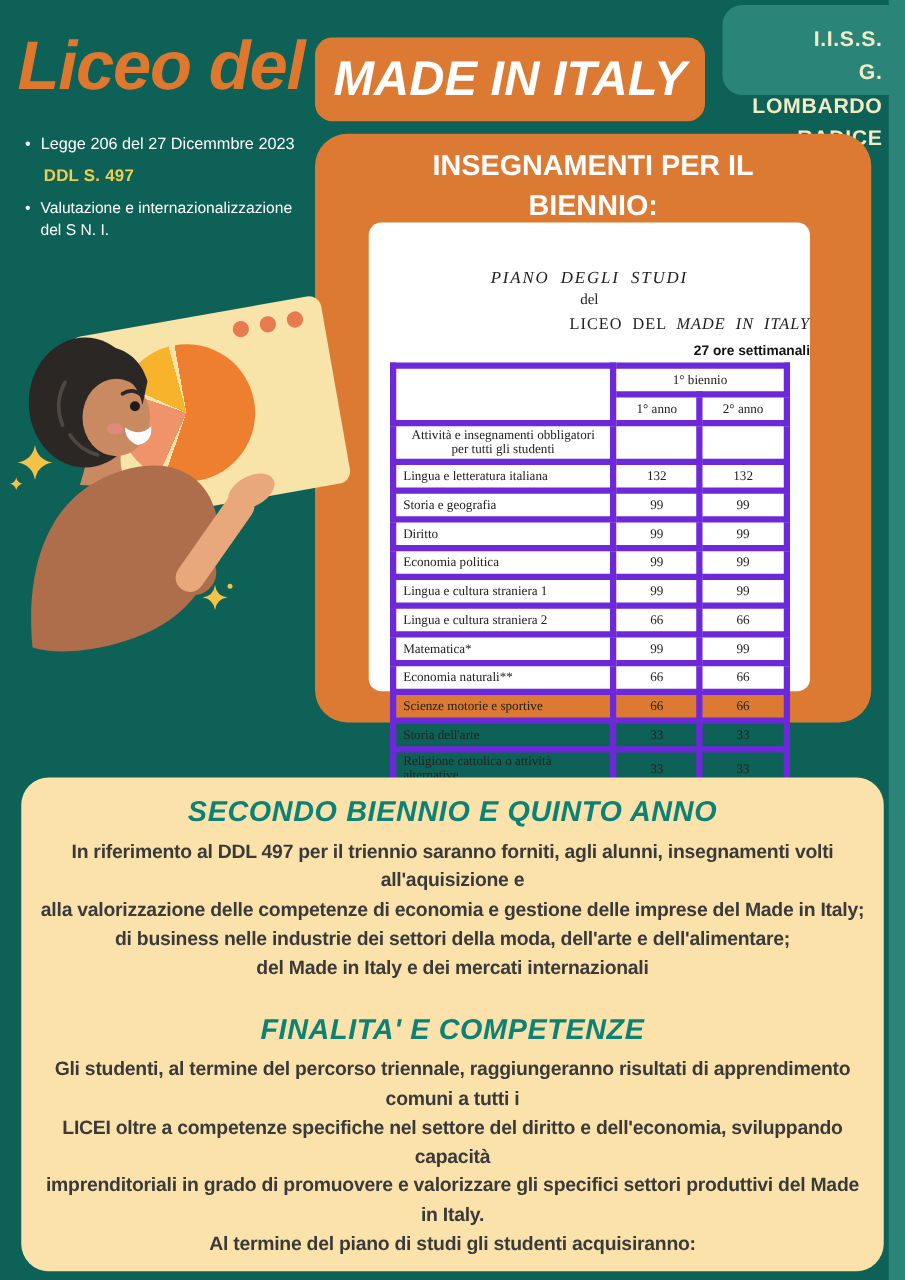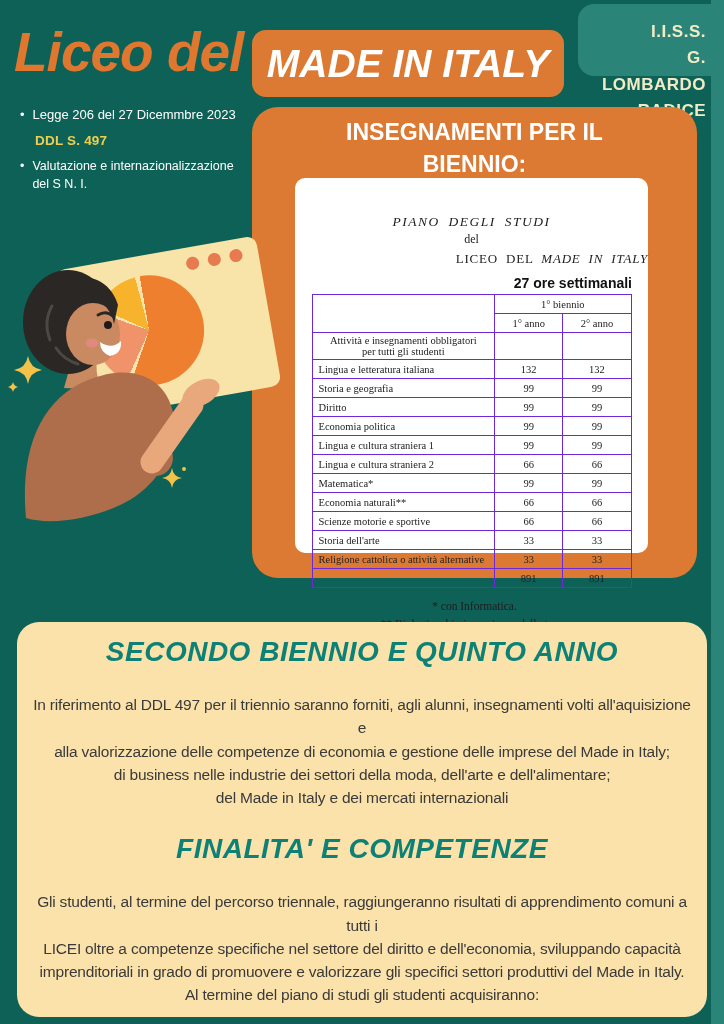--- a/index.html
+++ b/index.html
@@ -44,24 +44,24 @@
   .panel-heading { margin-top:9px; color:#fff; font-weight:bold; font-size:23px; line-height:1.4; text-align:center; }
   .study-card {
     position:absolute; left:43px; top:71px; width:353px; height:375px;
     background:var(--panel-card,#ffffff); border-radius:10px; color:#1d1d1d;
     font-family:"Liberation Serif", serif;
   }
   .sp-title1 { text-align:center; margin-top:36px; font-size:13.5px; letter-spacing:1.5px; word-spacing:4px;font-style:italic; }
   .sp-title2 { text-align:center; margin-top:2px; font-size:12px; }
   .sp-title3 { text-align:right; margin-top:4px; font-size:13px; letter-spacing:0.8px; word-spacing:4px; }
   .sp-title3 .it { font-style:italic; }
-  .sp-hours { text-align:right; padding-right:16px; margin-top:8px; color:#111;
-              font-family:"Liberation Sans", sans-serif; font-weight:bold; font-size:14px; }
+  .sp-hours { text-align:right; margin-top:8px; color:#111;
+              font-family:"Liberation Sans", sans-serif; font-weight:bold; font-size:11px; }
   .sp-table { margin:3px auto 0; width:320px; border-collapse:collapse; font-size:10.5px; color:#222; }
-  .sp-table td { border:1px solid #6d28d9; padding:2px 4px; height:14px;margin-top:40px; }
+  .sp-table td { border:5px solid #6d28d9; padding:2px 4px; height:14px;margin-top:40px; }
   .sp-table td.c { text-align:center; }
   .sp-table td.lbl { text-align:left; padding-left:6px; }
   .sp-table td.w1 { width:186px; } .sp-table td.w2 { width:64px; }
   .footnotes { margin:9px 0 0 6px; font-size:11.5px; line-height:1.6; text-align:center; }
   
   .illus { position:absolute; left:0; top:230px; width:300px; height:330px; }
   .illus-card {
     position:absolute; left:66px; top:22px; width:204px; height:152px;
     background:var(--illus-card,#f8e3a9); border-radius:10px; transform:rotate(-10deg);
   }
@@ -78,24 +78,24 @@
       var(--illus-card,#f8e3a9) 355deg 360deg);
   }
   .person-svg { position:absolute; left:0; top:0; }
   
   .bottom-card {
     position:absolute; left:17px; top:622px; width:690px; height:395px; box-sizing:border-box;
     background:var(--bottom-cream,#fbe2ab); border-radius:22px; text-align:center;
     padding:14px 12px 0;
   }
   .b-heading {
-    color:var(--heading-teal,#0d8175); font-size:28px; font-weight:bold; font-style:italic; letter-spacing:0.5px;
+    color:var(--heading-teal,#0d8175); font-size:23px; font-weight:bold; font-style:italic; letter-spacing:0.5px;
   }
   .b-heading.second { margin-top:24px; }
-  .b-para { margin-top:25px; color:var(--body-dark,#3a3a3a); font-weight:normal;
+  .b-para { margin-top:7px; color:var(--body-dark,#3a3a3a); font-weight:bold;
             font-size:15.5px; line-height:1.5; letter-spacing:-0.2px; }
 </style>
 </head>
 <body>
 
 <div class="poster">
 
   <div class="right-band"></div>
 
   <div class="school-badge">

